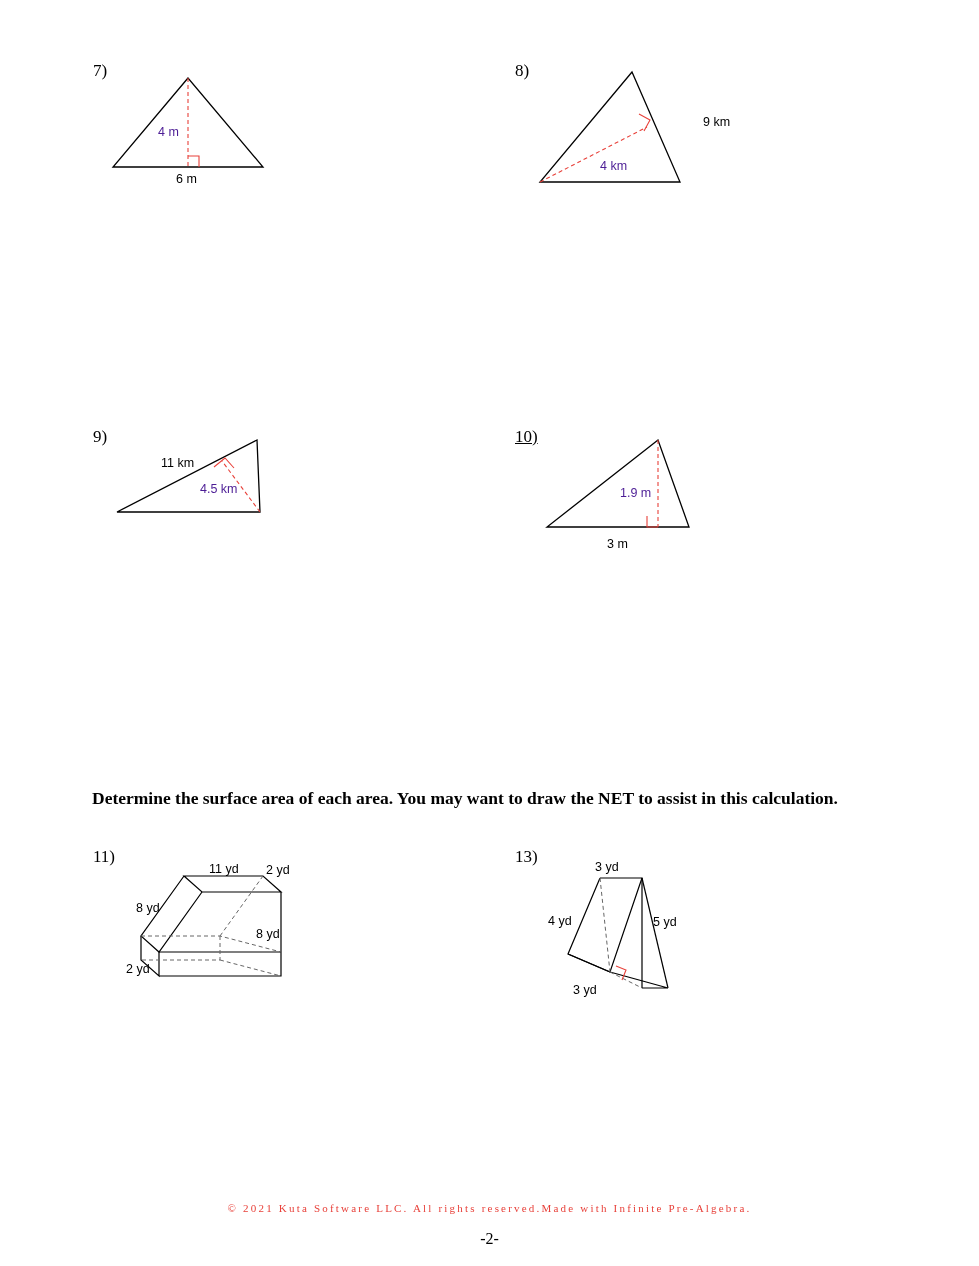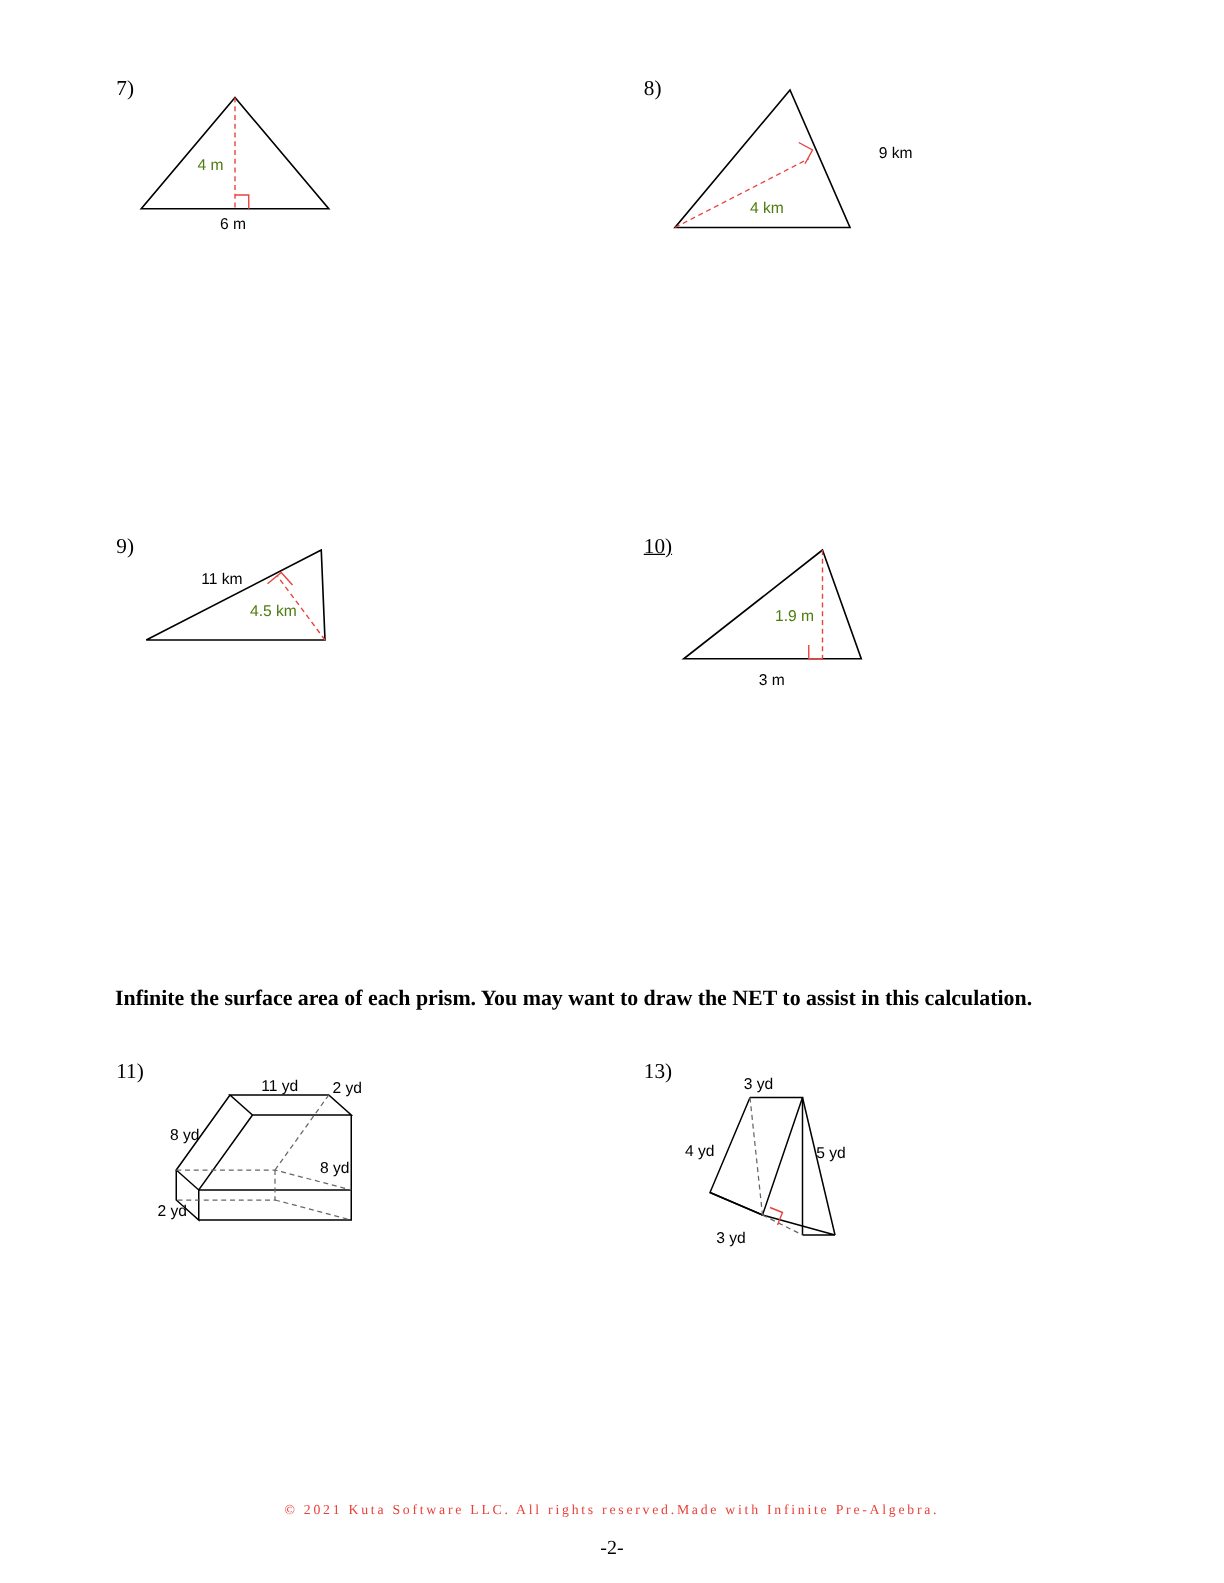--- a/index.html
+++ b/index.html
@@ -36,21 +36,21 @@
   }
   .lbl {
     position: absolute;
     font-family: "Liberation Sans", sans-serif;
     font-size: 12.5px;
     color: #000;
     white-space: nowrap;
     line-height: 1;
   }
   .lbl.red {
-    color: #4d7c0f;
+    color: #4c1d95;
   }
   .instructions {
     position: absolute;
     font-family: "Liberation Serif", serif;
     font-weight: bold;
     font-size: 17.5px;
     line-height: 1.35;
     color: #000;
   }
   .footer {
@@ -123,21 +123,21 @@
       <svg width="160" height="100" viewBox="0 0 160 100">
         <polygon points="115,5 4,92 146,92" fill="none" stroke="#000000" stroke-width="1.3"></polygon>
         <line x1="115" y1="5" x2="115" y2="92" stroke="#e8413a" stroke-width="1.1" stroke-dasharray="4,3"></line>
         <polyline points="104,81 104,92 115,92" fill="none" stroke="#e8413a" stroke-width="1.1"></polyline>
       </svg>
     </div>
     <div class="lbl red" style="left:620px;top:487px;">1.9 m</div>
     <div class="lbl" style="left:607px;top:538px;">3 m</div>
   </div>
 
-  <div class="instructions" style="left:92px;top:787px;width:780px;">Infinite the surface area of each prism.  You may want to draw the NET to assist in this calculation.</div>
+  <div class="instructions" style="left:92px;top:787px;width:780px;">Determine the surface area of each area.  You may want to draw the NET to assist in this calculation.</div>
 
   <div class="problem" style="left:0;top:0;">
     <div class="prob-num" style="left:93px;top:848px;">11)</div>
     <div class="fig" style="left:118px;top:862px;">
       <svg width="200" height="130" viewBox="0 0 200 130">
 
         <polygon points="66,14 145,14 163,30 84,30" fill="none" stroke="#000000" stroke-width="1.2"></polygon>
         <polyline points="66,14 23,74 41,90 84,30" fill="none" stroke="#000000" stroke-width="1.2"></polyline>
         <polyline points="23,74 23,98 41,114 41,90" fill="none" stroke="#000000" stroke-width="1.2"></polyline>
         <polyline points="41,114 163,114 163,30" fill="none" stroke="#000000" stroke-width="1.2"></polyline>

